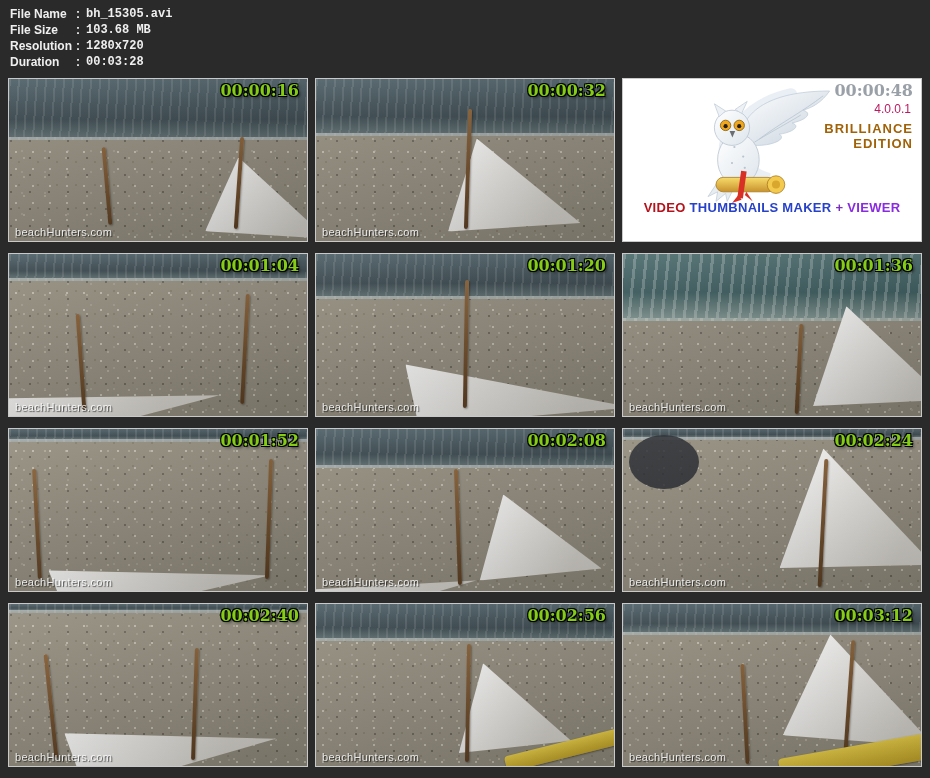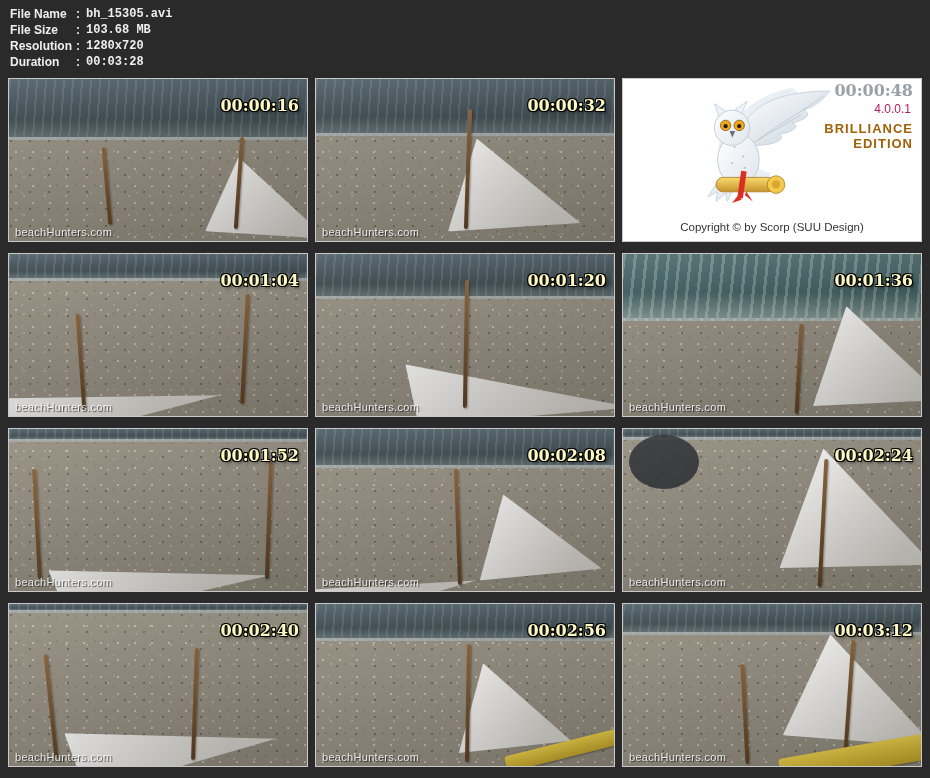--- a/index.html
+++ b/index.html
@@ -89,22 +89,22 @@
   .pos11 .sailA{display:block;right:40px;top:64px;width:110px;height:92px;transform:rotate(7deg)}
   .pos11 .poleA{display:block;left:150px;top:40px;height:118px;transform:rotate(1deg)}
   .pos11 .yellowA{display:block;right:-10px;bottom:8px;width:120px;height:16px;transform:rotate(-14deg)}
   .pos12{--wh:28px}
   .pos12 .sailA{display:block;right:-24px;top:44px;width:150px;height:110px;transform:rotate(16deg)}
   .pos12 .poleA{display:block;right:70px;top:36px;height:124px;transform:rotate(4deg)}
   .pos12 .poleB{display:block;left:120px;top:60px;height:100px;transform:rotate(-3deg)}
   .pos12 .yellowA{display:block;right:-8px;bottom:-6px;width:150px;height:26px;transform:rotate(-10deg)}
 
   
-  .tstamp{position:absolute;top:17px;right:8px;z-index:3;
-    font-family:"DejaVu Serif",serif;font-size:16px;font-weight:bold;color:#fef9c3;
+  .tstamp{position:absolute;top:2px;right:8px;z-index:3;
+    font-family:"DejaVu Serif",serif;font-size:16px;font-weight:bold;color:#84cc16;
     text-shadow:-1px -1px 0 #000,1px -1px 0 #000,-1px 1px 0 #000,1px 1px 0 #000,2px 2px 3px rgba(0,0,0,.6);}
   .wmark{position:absolute;left:6px;bottom:3px;z-index:3;font-size:11px;letter-spacing:.3px;
     color:rgba(255,255,255,.85);text-shadow:1px 1px 1px rgba(0,0,0,.65);}
 
   
   .brand{background:#fff;}
   .brand-time{position:absolute;top:2px;right:8px;font-family:"DejaVu Serif",serif;
     font-size:16px;font-weight:bold;color:#9aa0a8;
     text-shadow:-1px -1px 0 #fff,1px -1px 0 #fff,-1px 1px 0 #fff,1px 1px 0 #fff;}
   .brand-version{position:absolute;top:23px;right:10px;font-size:12px;color:#be185d;}
@@ -207,21 +207,26 @@
           <circle cx="90" cy="92" r="1.4" fill="#b9c4cf"></circle>
         <circle cx="76" cy="100" r="1.4" fill="#b9c4cf"></circle>
           <circle cx="92" cy="106" r="1.4" fill="#b9c4cf"></circle>
         <rect x="56" y="118" width="74" height="18" rx="9" fill="url(#gs)" stroke="#a8791f"></rect>
         <circle cx="131" cy="127" r="11" fill="#f3c94e" stroke="#a8791f"></circle>
         <circle cx="131" cy="127" r="5" fill="#d9a62e"></circle>
         <rect x="85" y="110" width="7" height="34" fill="#d93025" transform="rotate(8 88 127)"></rect>
         <path d="M84 140 L76 150 L88 146 Z" fill="#d93025"></path>
         <path d="M92 140 L102 148 L94 136 Z" fill="#d93025"></path>
       </svg>
-      <div class="brand-copyright">Copyright © by Scorp (SUU Design)</div>
+      <div class="brand-product">
+        <span class="c-video">VIDEO</span>
+        <span class="c-maker">THUMBNAILS MAKER</span>
+        <span class="c-plus">+</span>
+        <span class="c-viewer">VIEWER</span>
+      </div>
     </div>
 
     <figure class="cell thumb pos4">
       <div class="scene">
         <div class="water"></div>
         <div class="tarp tarpA"></div>
         <div class="pole poleA"></div>
         <div class="pole poleB"></div>
       </div>
       <span class="tstamp">00:01:04</span>

